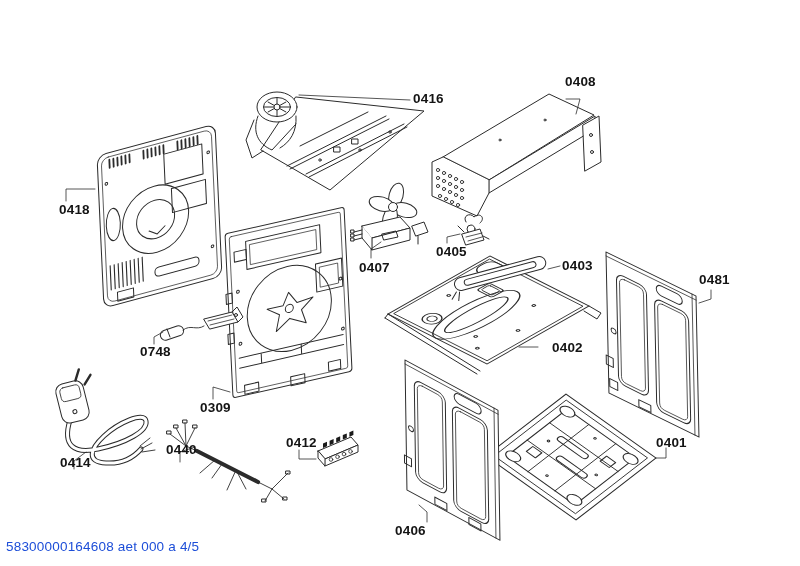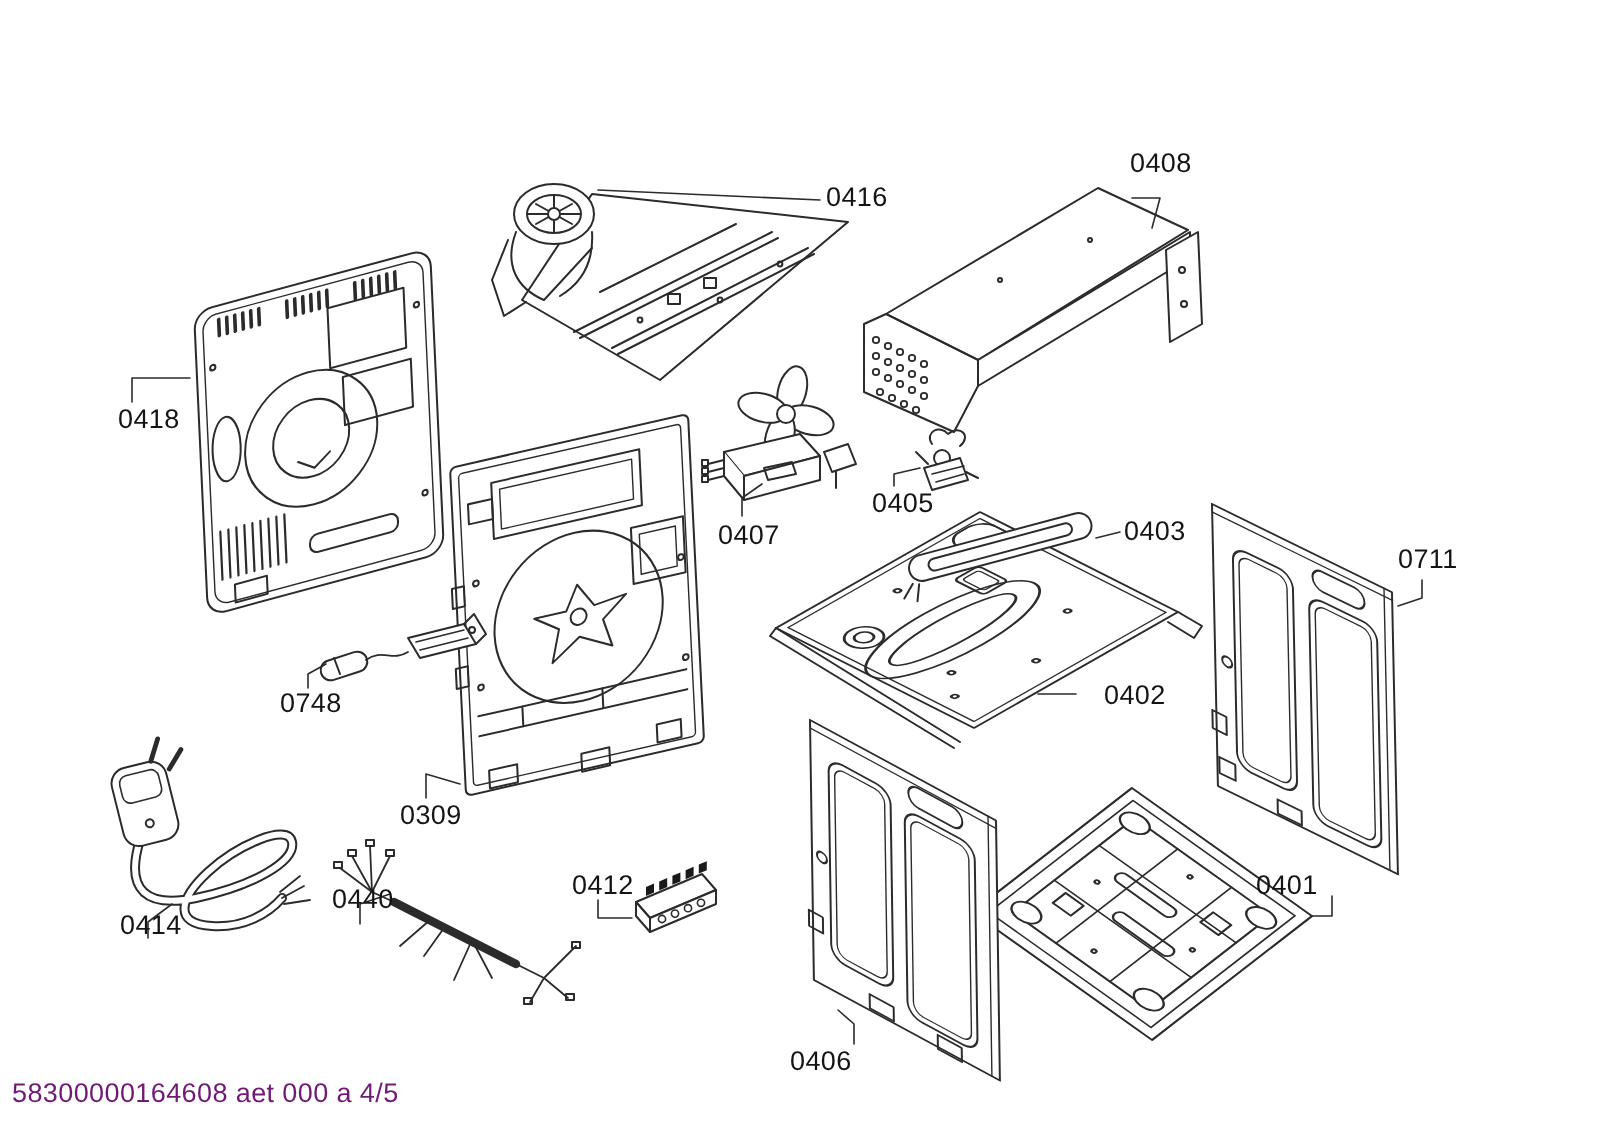--- a/index.html
+++ b/index.html
@@ -3,24 +3,24 @@
 <meta charset="utf-8">
 <style>
   html,body{margin:0;padding:0;background:#fff;}
   .canvas{
     position:relative;width:800px;height:566px;background:#ffffff;overflow:hidden;
     font-family:"Liberation Sans","DejaVu Sans",sans-serif;
   }
   .art{position:absolute;left:0;top:0;}
   .lbl{
     position:absolute;font-size:13.5px;line-height:14px;color:#141414;
-    letter-spacing:.2px;white-space:nowrap;
+    letter-spacing:.2px;white-space:nowrap;font-weight:bold;
   }
   .footer{
-    position:absolute;left:6px;top:539px;font-size:13.5px;color:#701a75;
+    position:absolute;left:6px;top:539px;font-size:13.5px;color:#1d4ed8;
     letter-spacing:.2px;white-space:nowrap;
   }
 </style>
 </head>
 <body>
 
 <div class="canvas">
 
   <svg class="art" width="800" height="566" viewBox="0 0 800 566">
     <g stroke="#2b2b2b" stroke-width="1" fill="none" stroke-linejoin="round" stroke-linecap="round">
@@ -289,24 +289,24 @@
         <path d="M666,448 V458 H656"></path>
         <path d="M154,344 V337 L163,332"></path>
         <path d="M74,469 V461 L86,452"></path>
         <path d="M180,462 V452 L195,447"></path>
         <path d="M299,450 V459 H316"></path>
         <path d="M427,522 V512 L419,505"></path>
       </g>
     </g>
   </svg>
 
-  <div class="lbl" style="left:628px;top:436px">0401</div>
+  <div class="lbl" style="left:656px;top:436px">0401</div>
   <div class="lbl" style="left:552px;top:341px">0402</div>
   <div class="lbl" style="left:562px;top:259px">0403</div>
-  <div class="lbl" style="left:699px;top:273px">0711</div>
+  <div class="lbl" style="left:699px;top:273px">0481</div>
   <div class="lbl" style="left:436px;top:245px">0405</div>
   <div class="lbl" style="left:395px;top:524px">0406</div>
   <div class="lbl" style="left:359px;top:261px">0407</div>
   <div class="lbl" style="left:565px;top:75px">0408</div>
   <div class="lbl" style="left:286px;top:436px">0412</div>
   <div class="lbl" style="left:200px;top:401px">0309</div>
   <div class="lbl" style="left:60px;top:456px">0414</div>
   <div class="lbl" style="left:140px;top:345px">0748</div>
   <div class="lbl" style="left:413px;top:92px">0416</div>
   <div class="lbl" style="left:59px;top:203px">0418</div>

